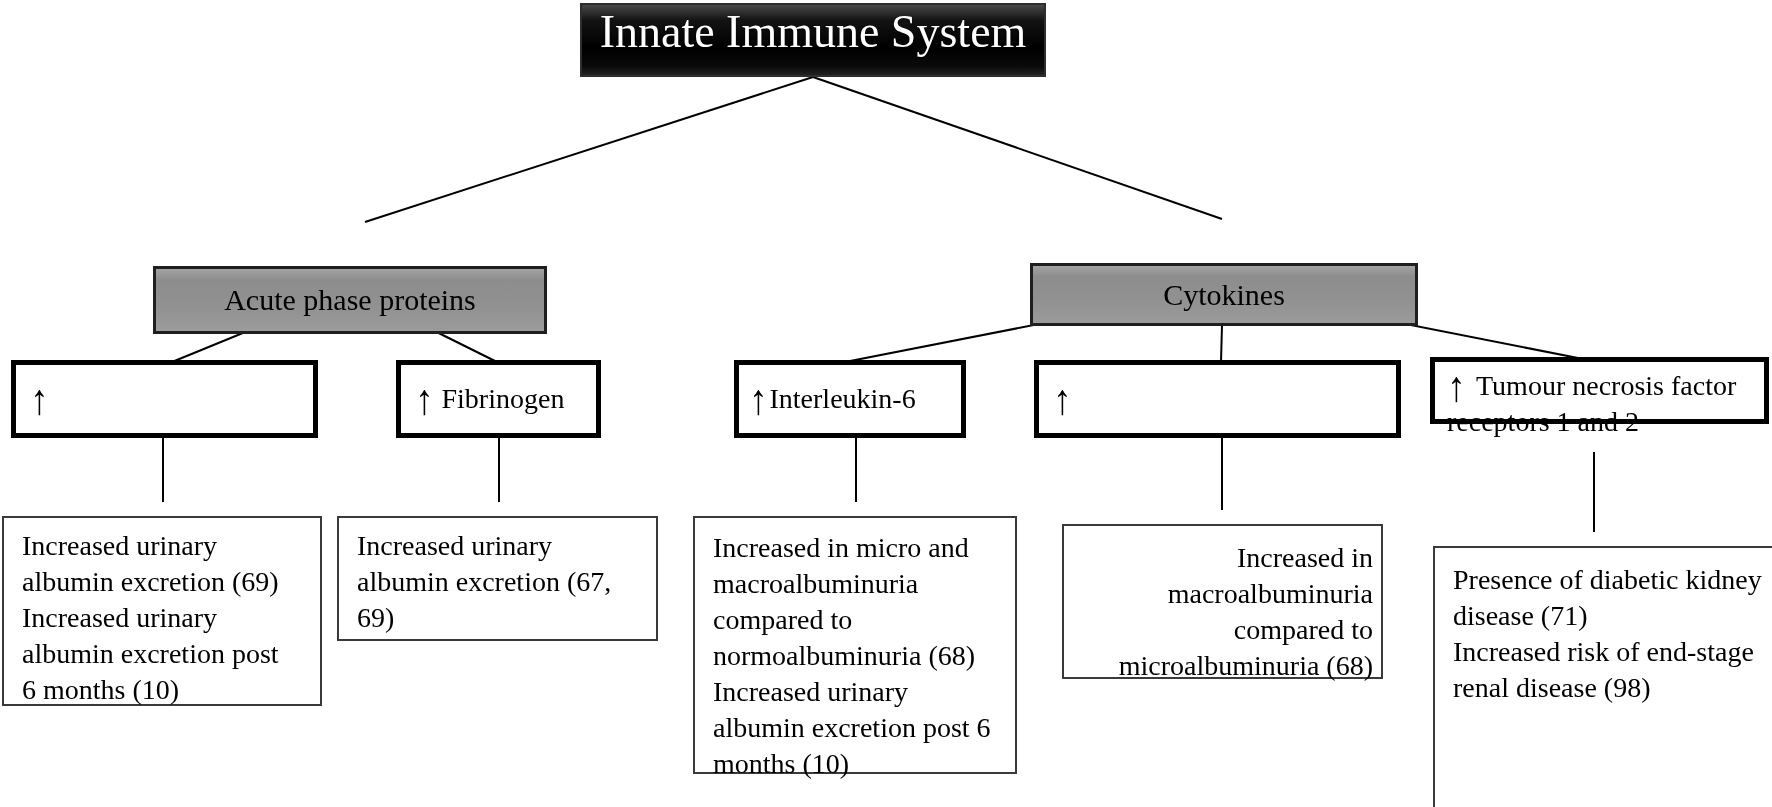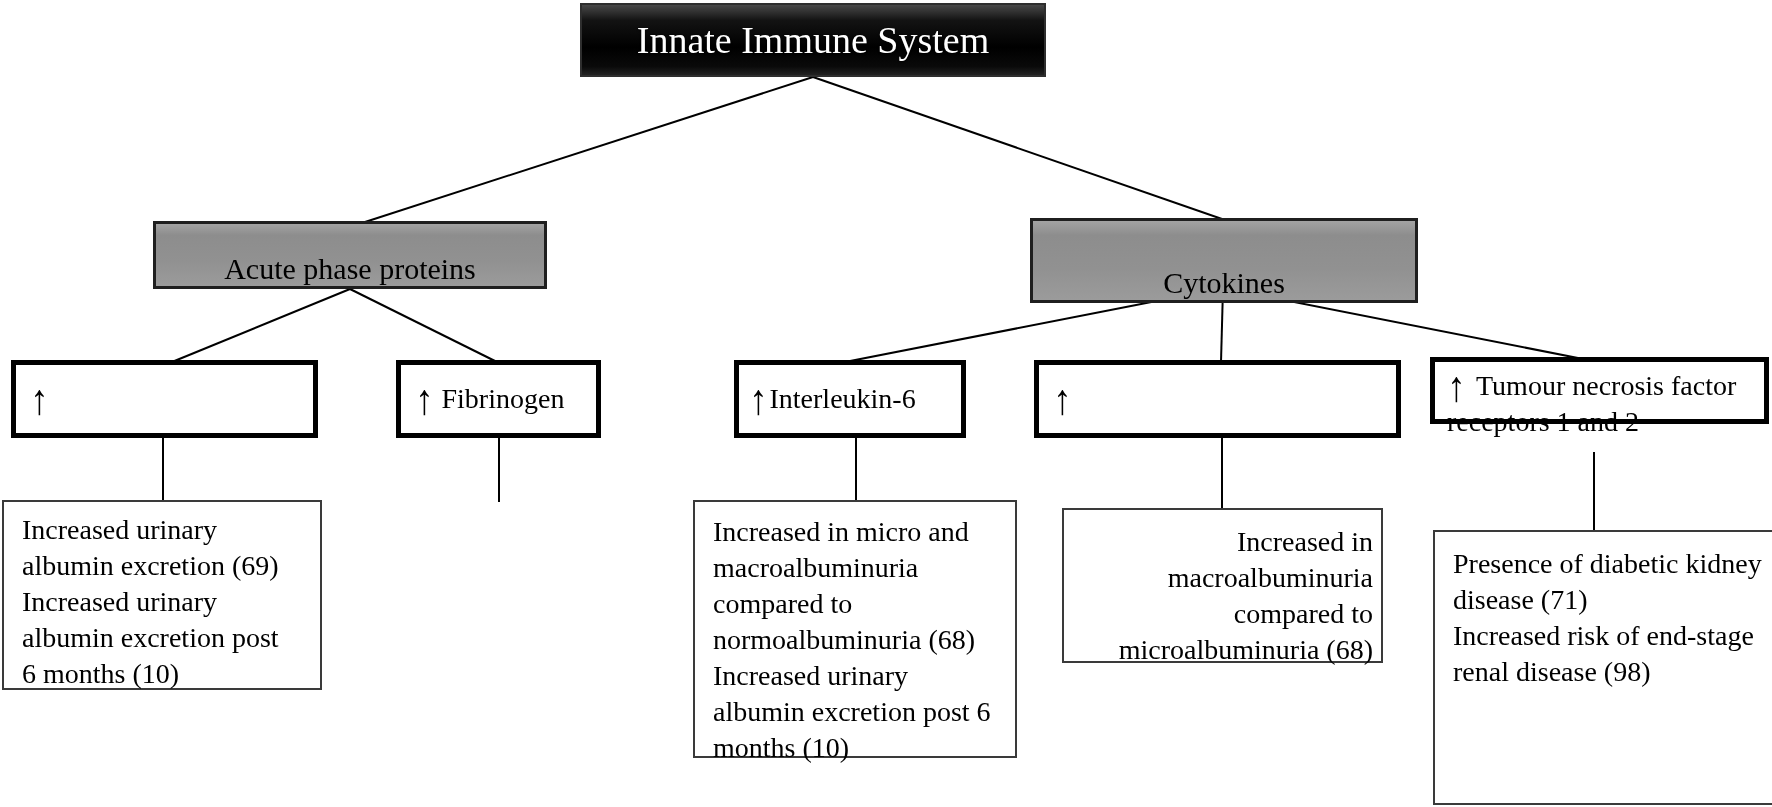--- a/index.html
+++ b/index.html
@@ -29,33 +29,33 @@
   }
   .box {
     position: absolute;
     box-sizing: border-box;
     background: #ffffff;
   }
   .root {
     background: linear-gradient(180deg, #484848 0%, #131313 22%, #000000 60%, #0a0a0a 88%, #222222 100%);
     border: 2px solid #2e2e2e;
     color: #ffffff;
-    font-size: 38px;
+    font-size: 46px;
     display: flex;
-    align-items: center;
     justify-content: center;
     text-shadow: 0 1px 2px rgba(0,0,0,0.8);
   }
   .category {
     background: linear-gradient(180deg, #a3a3a3 0%, #8d8d8d 18%, #919191 60%, #9b9b9b 100%);
     border: 3px solid #1f1f1f;
     font-size: 30px;
     display: flex;
-    align-items: flex-end;
+    align-items: center;
     justify-content: center;
+    margin-top: 45px;
   }
   .marker {
     border: 5px solid #000000;
     font-size: 28px;
     display: flex;
     align-items: center;
     padding: 0 8px 0 14px;
   }
   .marker .arrow {
     font-weight: bold;
@@ -71,20 +71,21 @@
   }
   .marker.wrap .arrow {
     margin-right: 4px;
     vertical-align: -4px;
     display: inline-block;
   }
   .findings {
     border: 2px solid #3a3a3a;
     font-size: 28px;
     line-height: 36px;
+    margin-top: 16px;
   }
   .findings p {
     margin: 0;
   }
 </style>
 </head>
 <body>
 
 <div id="diagram">
 
@@ -103,21 +104,21 @@
     <line x1="1594" y1="452" x2="1594" y2="532"></line>
   </svg>
 
   <div class="box root" style="left:580px; top:3px; width:466px; height:74px;">
     <span>Innate Immune System</span>
   </div>
 
   <div class="box category" style="left:153px; top:221px; width:394px; height:68px;">
     <span>Acute phase proteins</span>
   </div>
-  <div class="box category" style="left:1030px; top:218px; width:388px; height:85px;">
+  <div class="box category" style="left:1030px; top:218px; width:388px; height:63px;">
     <span>Cytokines</span>
   </div>
 
   <div class="box marker" style="left:11px; top:360px; width:307px; height:78px;">
     <span class="arrow">↑</span>
   </div>
   <div class="box marker" style="left:396px; top:360px; width:205px; height:78px;">
     <span class="arrow">↑</span>
     <span>Fibrinogen</span>
   </div>
@@ -130,20 +131,23 @@
   </div>
   <div class="box marker wrap" style="left:1430px; top:357px; width:339px; height:67px;">
     <span class="arrow">↑</span>
     <span>Tumour necrosis factor receptors 1 and 2</span>
   </div>
 
   <div class="box findings" style="left:2px; top:500px; width:320px; height:190px; padding:10px 22px 0 18px;">
     <p>Increased urinary albumin excretion (69)</p>
     <p>Increased urinary albumin excretion post 6 months (10)</p>
   </div>
+  <div class="box findings" style="left:337px; top:500px; width:321px; height:125px; padding:10px 24px 0 18px;">
+    <p>Increased urinary albumin excretion (67, 69)</p>
+  </div>
   <div class="box findings" style="left:693px; top:500px; width:324px; height:258px; padding:12px 20px 0 18px;">
     <p>Increased in micro and macroalbuminuria compared to normoalbuminuria (68)</p>
     <p>Increased urinary albumin excretion post 6 months (10)</p>
   </div>
   <div class="box findings" style="left:1062px; top:508px; width:321px; height:155px; padding:14px 8px 0 18px;text-align:right;">
     <p>Increased in macroalbuminuria compared to microalbuminuria (68)</p>
   </div>
   <div class="box findings" style="left:1433px; top:530px; width:380px; height:275px; padding:14px 36px 0 18px;">
     <p>Presence of diabetic kidney disease (71)</p>
     <p>Increased risk of end-stage renal disease (98)</p>

